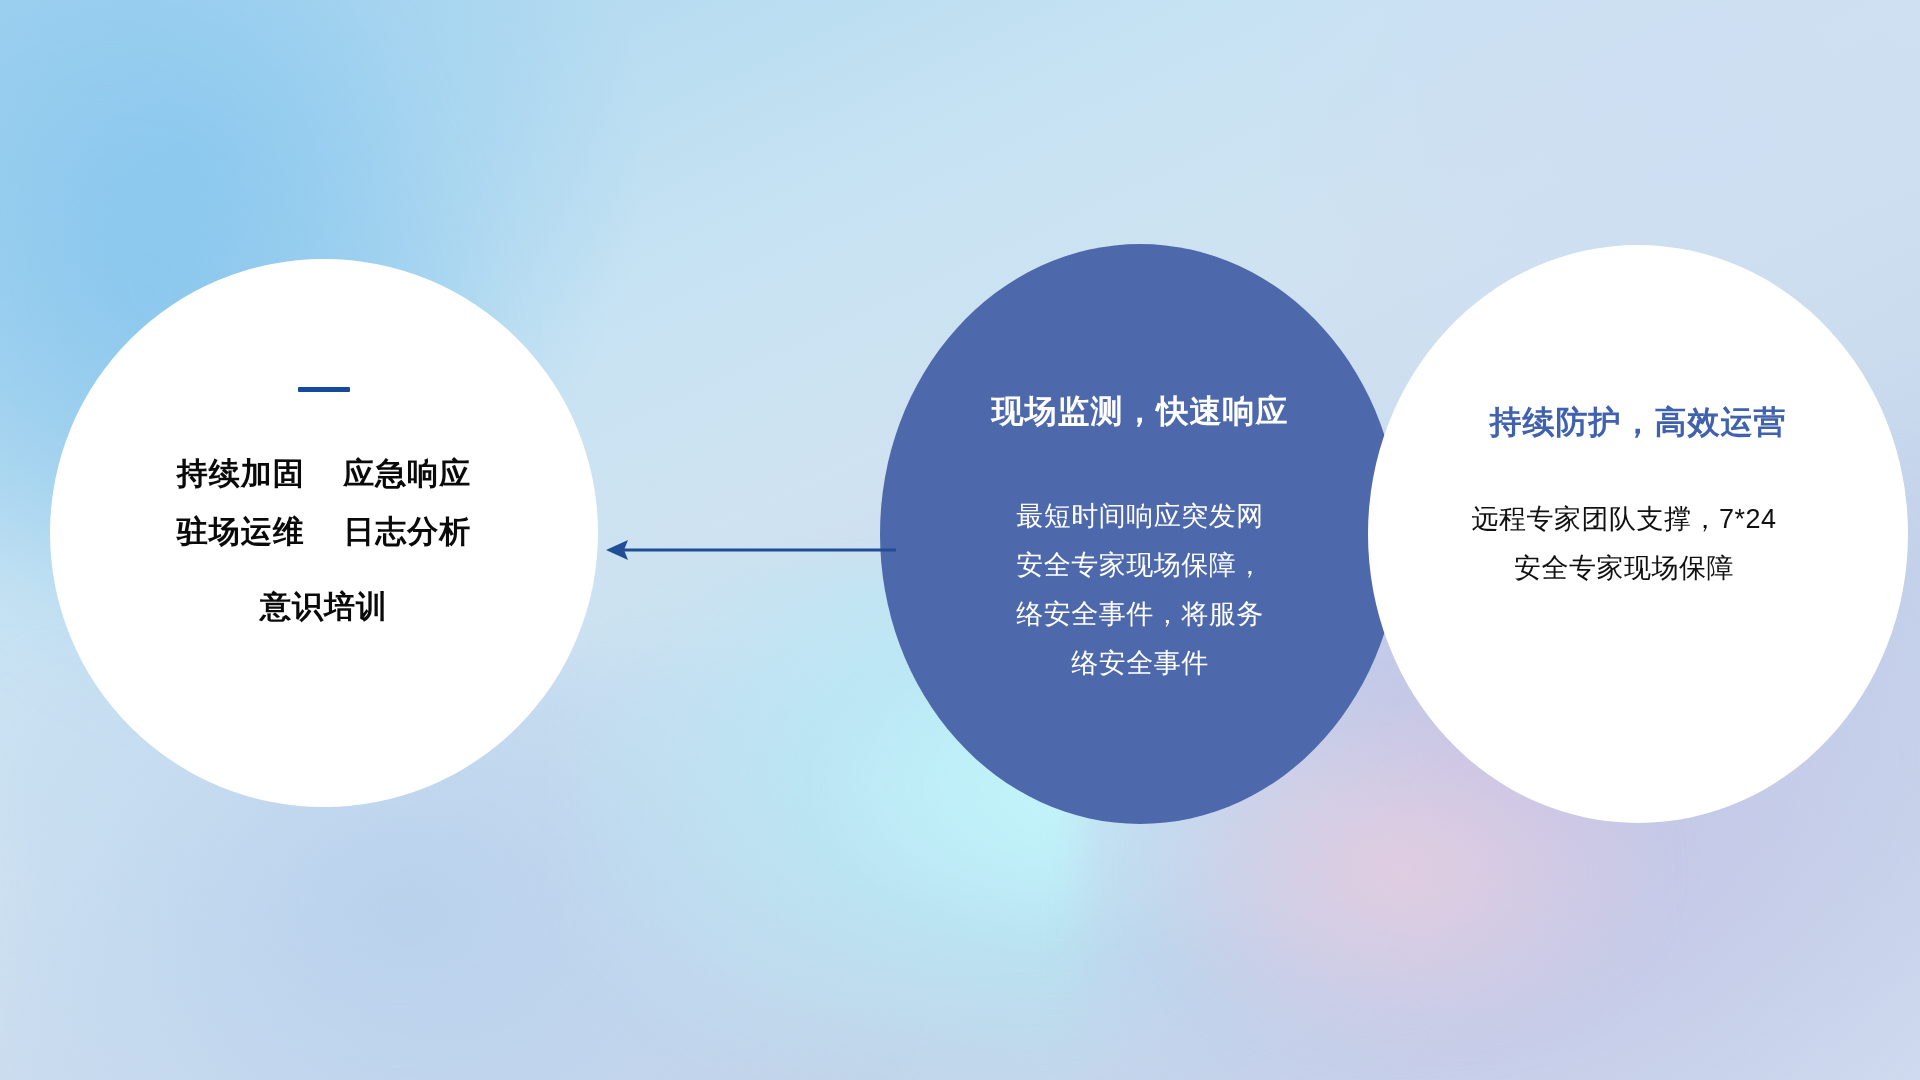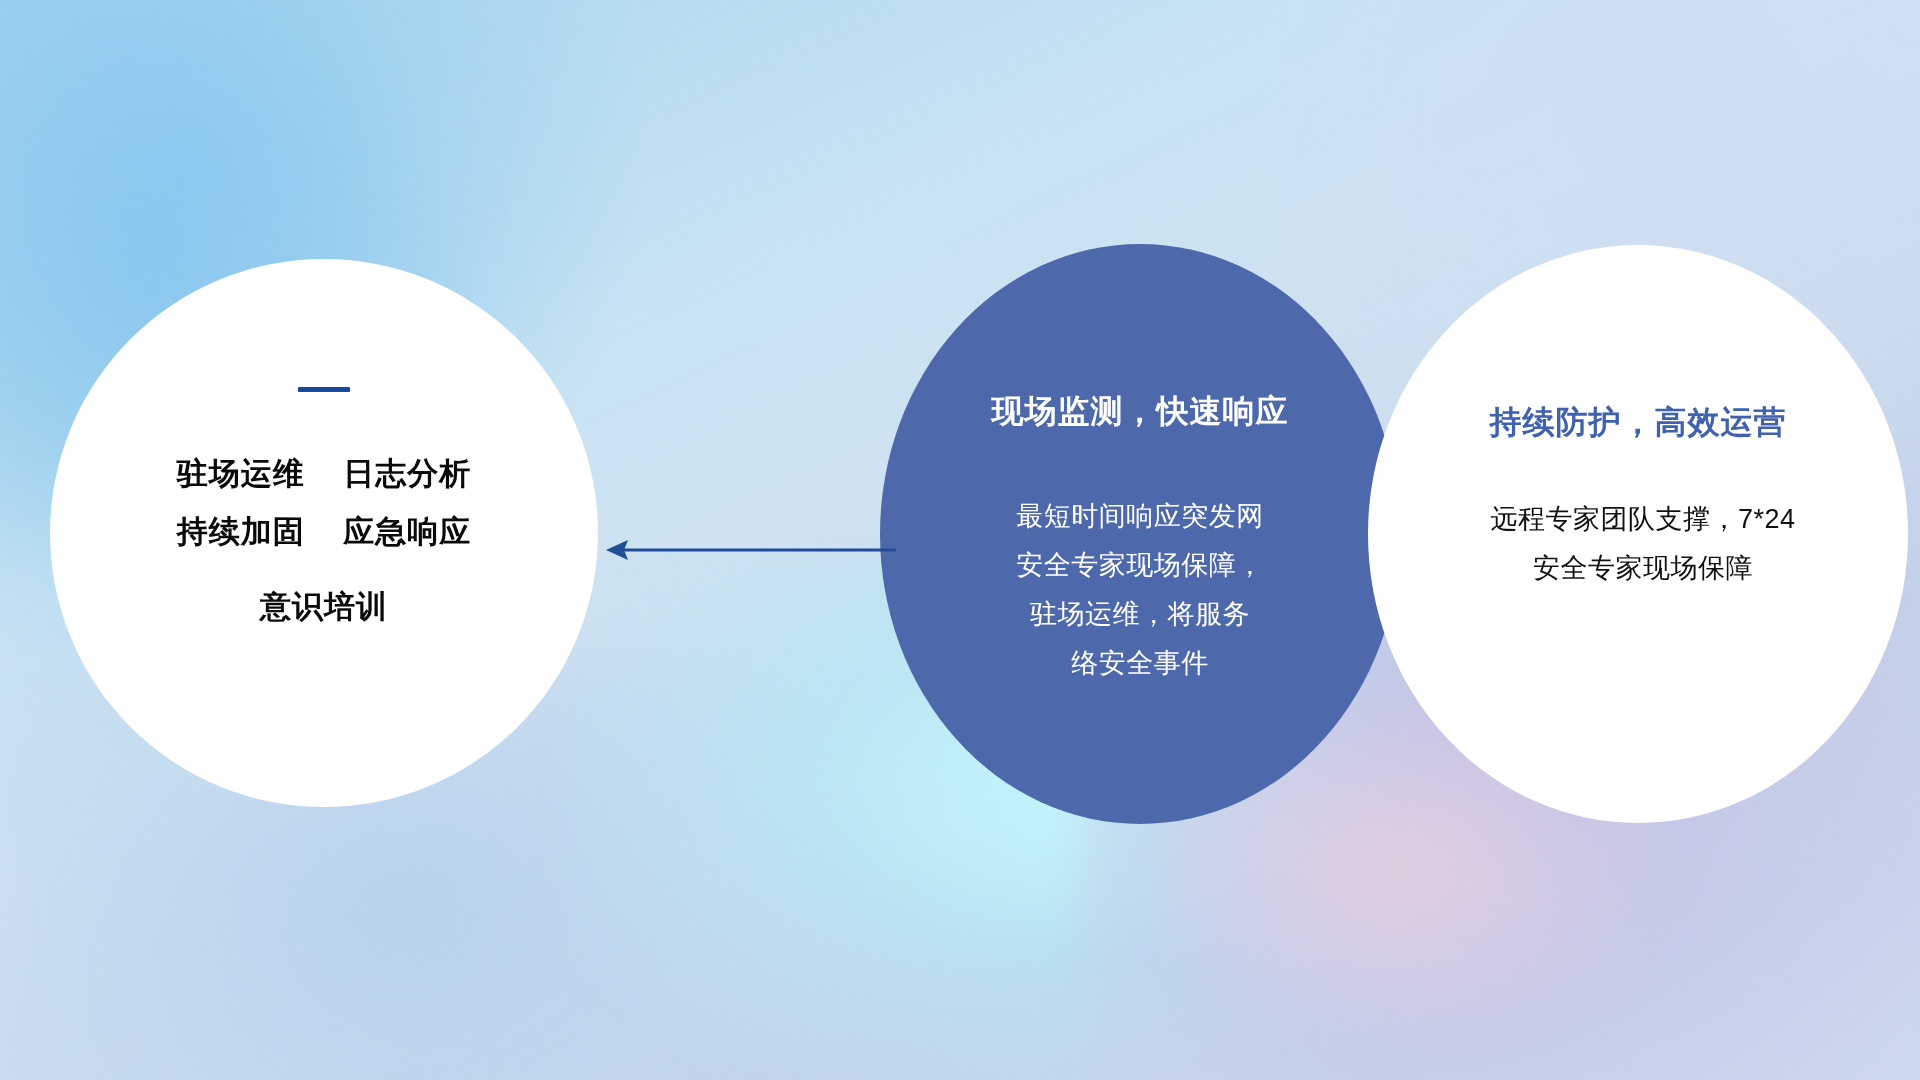--- a/index.html
+++ b/index.html
@@ -251,21 +251,21 @@
     color: #3f61ae;
     font-weight: bold;
     font-size: 32px;
     letter-spacing: 1px;
     white-space: nowrap;
     margin-top: 48px;
   }
   .right-body {
     position: absolute;
     top: 250px;
-    left: 35px;
+    left: 16px;
     width: 480px;
     text-align: center;
     color: #111111;
     font-size: 27px;
     line-height: 49px;
     letter-spacing: 0.5px;
   }
   .right-body div { white-space: nowrap; }
 
   
@@ -298,32 +298,32 @@
   <div class="circle circle-left"></div>
 
   <svg class="arrow-svg" viewBox="0 0 300 60">
     <line x1="296" y1="30" x2="22" y2="30" stroke="#1f4e96" stroke-width="3.2"></line>
     <polygon points="6,30 28,20 24,30 28,40" fill="#1f4e96"></polygon>
   </svg>
 
   <div class="left-content">
     <div class="left-dash"></div>
     <div class="left-lines">
+      <div class="left-line">持续加固    应急响应</div>
       <div class="left-line">驻场运维    日志分析</div>
-      <div class="left-line">持续加固    应急响应</div>
       <div class="left-line spaced">意识培训</div>
     </div>
   </div>
 
   <div class="mid-content">
     <div class="mid-title">现场监测，快速响应</div>
     <div class="mid-body">
       <div>最短时间响应突发网</div>
       <div>安全专家现场保障，</div>
-      <div>驻场运维，将服务</div>
+      <div>络安全事件，将服务</div>
       <div>络安全事件</div>
     </div>
   </div>
 
   <div class="right-content">
     <div class="right-title">持续防护，高效运营</div>
     <div class="right-body">
       <div>远程专家团队支撑，7*24</div>
       <div>安全专家现场保障</div>
     </div>

